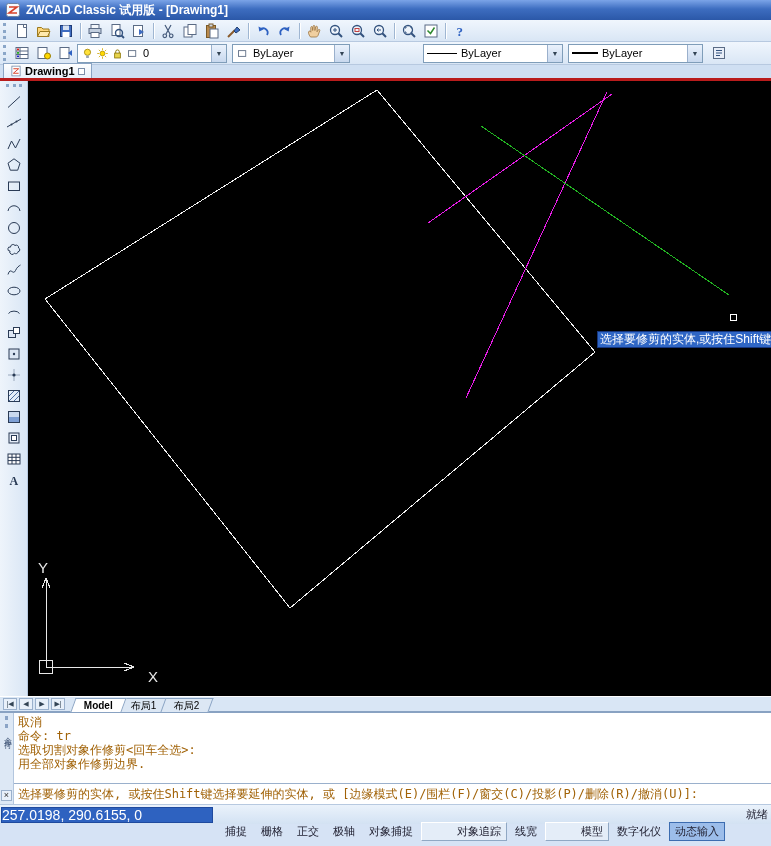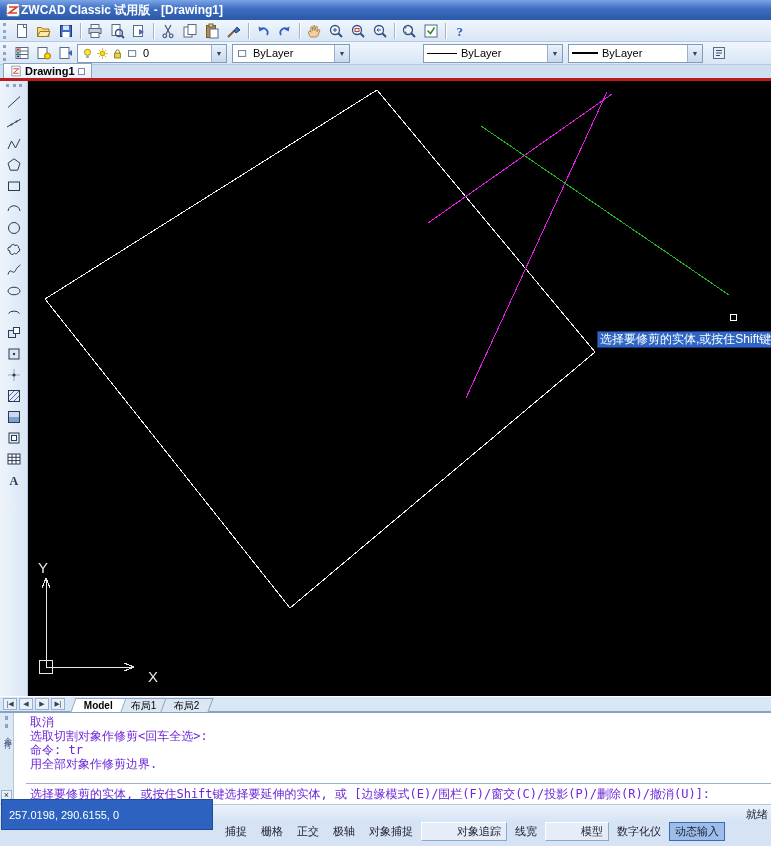--- a/index.html
+++ b/index.html
@@ -1,20 +1,20 @@
 <!DOCTYPE html>
 <html><head>
 <meta charset="utf-8">
 <style>
   *{margin:0;padding:0;box-sizing:border-box;}
   html,body{width:771px;height:846px;overflow:hidden;}
   body{font-family:"Liberation Sans",sans-serif;font-size:12px;background:#d6e3f5;}
   .window{width:771px;height:846px;display:flex;flex-direction:column;}
 
-  .titlebar{height:20px;background:linear-gradient(180deg,#7ba4e8 0%,#3d6dc0 45%,#2b58a8 100%);display:flex;align-items:center;padding:0 5px;color:#fff;font-weight:bold;font-size:12px;flex:0 0 20px;}
+  .titlebar{height:20px;background:linear-gradient(180deg,#7ba4e8 0%,#3d6dc0 45%,#2b58a8 100%);display:flex;align-items:center;gap:5px;padding:0 5px;color:#fff;font-weight:bold;font-size:12px;flex:0 0 20px;}
   .menubar{height:22px;flex:0 0 22px;background:linear-gradient(180deg,#f2f7fd,#dde9f7);display:flex;align-items:center;border-bottom:1px solid #b7c9e0;padding-left:4px;}
   .menu-item{padding:3px 7px;color:#111;cursor:default;}
 
   .toolbar{display:flex;align-items:center;background:linear-gradient(180deg,#f0f6fd,#d9e6f5);border-bottom:1px solid #b7c9e0;}
   .toolbar1{height:22px;flex:0 0 22px;}
   .toolbar2{height:23px;flex:0 0 23px;}
   .tb-wrap{display:flex;align-items:center;}
   .tb-btn{width:22px;height:20px;border:1px solid transparent;background:transparent;display:flex;align-items:center;justify-content:center;padding:0;}
   .ico{width:16px;height:16px;display:inline-block;}
   .ico svg{width:16px;height:16px;display:block;}
@@ -55,27 +55,27 @@
   .lt-tab{height:14px;padding:0 10px;border:1px solid #8aa4c4;border-bottom:none;background:#dce7f4;transform:skewX(-20deg);margin-right:-4px;display:flex;align-items:center;position:relative;}
   .lt-tab.active{background:#fff;z-index:2;}
   .lt-tab-label{transform:skewX(20deg);font-size:10px;display:inline-block;}
   .lt-tab.active .lt-tab-label{font-weight:bold;}
 
   .command{height:93px;flex:0 0 93px;display:flex;background:#fff;border-top:2px solid #89a2c2;}
   .cmd-side{width:14px;background:#dde8f5;border-right:1px solid #b3c6de;display:flex;flex-direction:column;align-items:center;padding:3px 0 3px;}
   .dots{width:0;height:12px;border-left:3px dotted #8ba4c6;margin-bottom:3px;}
   .vchar{writing-mode:vertical-rl;text-orientation:upright;font-size:8px;color:#44597a;letter-spacing:2px;}
   .cmd-close{margin-top:auto;font-size:9px;line-height:9px;color:#333;width:11px;height:11px;border:1px solid #9ab0cc;background:#e8f0fa;display:flex;align-items:center;justify-content:center;}
-  .cmd-main{flex:1;display:flex;flex-direction:column;font-family:"DejaVu Sans Mono","Liberation Sans",sans-serif;font-size:12px;color:#6d28d9;padding-left:12px;}
+  .cmd-main{flex:1;display:flex;flex-direction:column;font-family:"DejaVu Sans Mono","Liberation Sans",sans-serif;font-size:12px;color:#a16207;}
   .cmd-history{flex:1;padding:2px 0 0 4px;overflow:hidden;}
   .cmd-line{height:14px;line-height:14px;white-space:pre;}
   .cmd-prompt{height:21px;border-top:1px solid #9ab0cc;display:flex;align-items:center;padding-left:4px;white-space:pre;overflow:hidden;}
 
   .statusbar{height:20px;flex:0 0 20px;background:linear-gradient(180deg,#eaf2fb,#d3e2f3);display:flex;align-items:center;font-size:11px;border-top:1px solid #b7c9e0;padding-left:1px;}
-  .coords{width:212px;height:31px;background:#2e62c0;color:#fff;display:flex;align-items:center;padding-left:7px;border:1px solid #1f4a9e;margin-right:5px;font-size:11px;}
+  .coords{width:212px;height:16px;background:#2e62c0;color:#fff;display:flex;align-items:center;padding-left:0;border:1px solid #1f4a9e;margin-right:5px;font-size:14px;}
   .toggles{display:flex;align-items:center;margin-top:33px;}
   .toggle{padding:1px 5px;margin:0 1px;color:#223;border:1px solid transparent;}
   .toggle.raised{border:1px solid;border-color:#fff #90a8c4 #90a8c4 #fff;background:#e4edf8;padding-left:35px;}
   .toggle.active{border:1px solid #3c6cb0;background:#9cbdea;}
   .ready{margin-left:20px;color:#223;}
 </style>
 </head>
 <body>
 
 <div class="window">
@@ -565,22 +565,22 @@
 
   <div class="command">
     <div class="cmd-side">
       <span class="dots"></span>
       <span class="vchar">命令行</span>
       <span class="cmd-close">×</span>
     </div>
     <div class="cmd-main">
       <div class="cmd-history">
           <div class="cmd-line">取消</div>
+          <div class="cmd-line">命令: tr</div>
           <div class="cmd-line">选取切割对象作修剪&lt;回车全选&gt;:</div>
-          <div class="cmd-line">命令: tr</div>
           <div class="cmd-line">用全部对象作修剪边界.</div>
         </div>
       <div class="cmd-prompt">
         <span class="cmd-prompt-text">选择要修剪的实体, 或按住Shift键选择要延伸的实体, 或 [边缘模式(E)/围栏(F)/窗交(C)/投影(P)/删除(R)/撤消(U)]:</span>
       </div>
     </div>
   </div>
 
   <div class="statusbar">
     <span class="coords">257.0198, 290.6155, 0</span>

